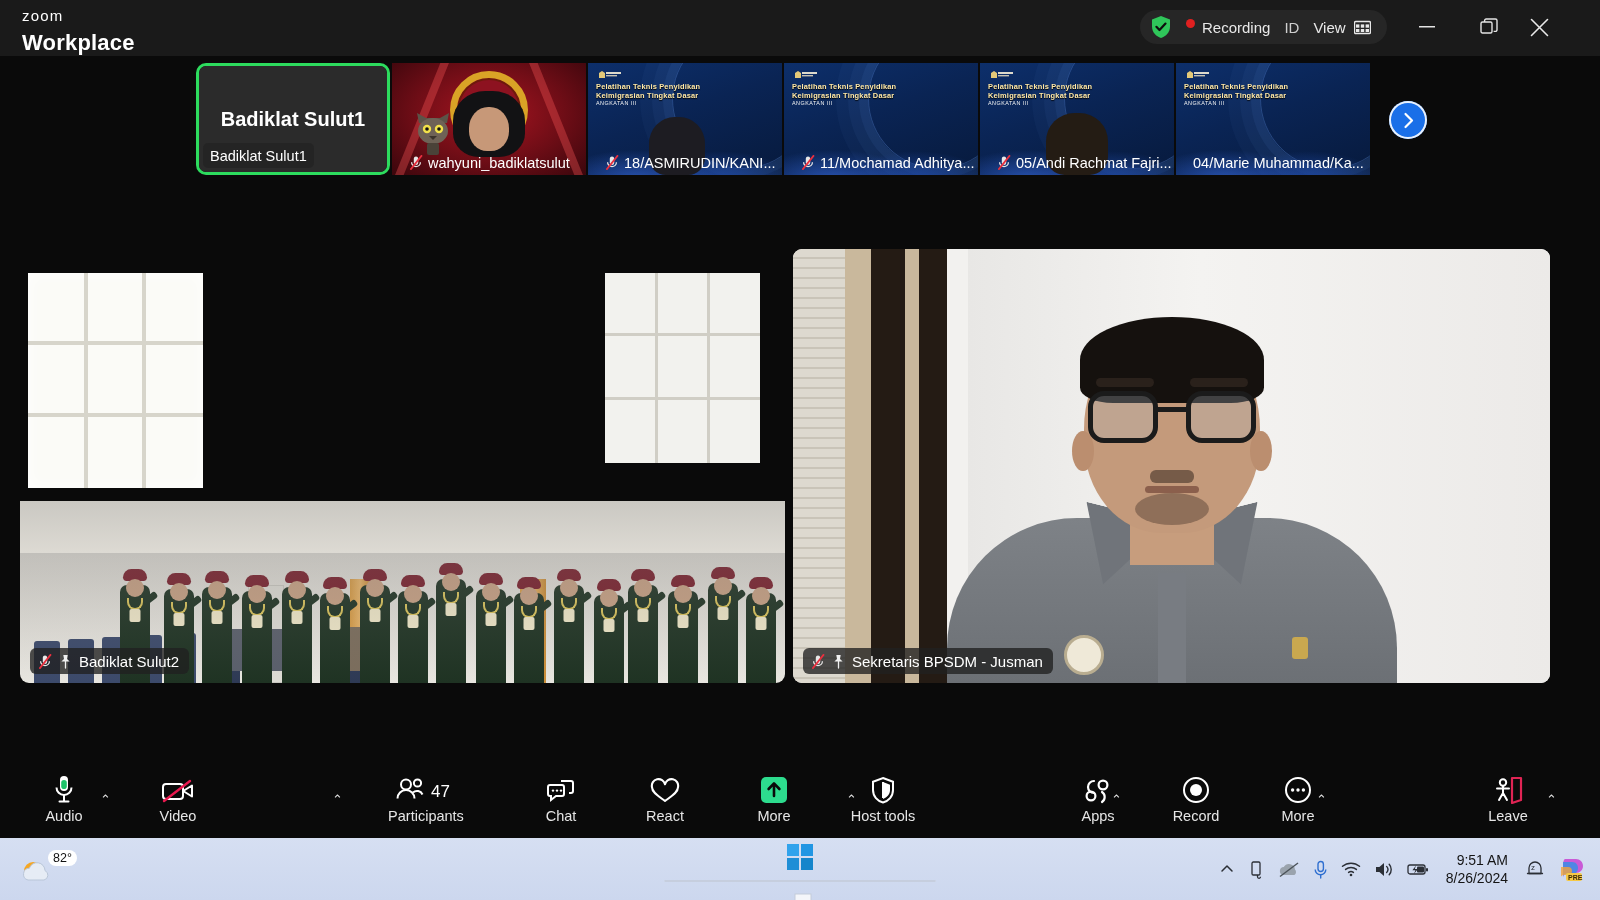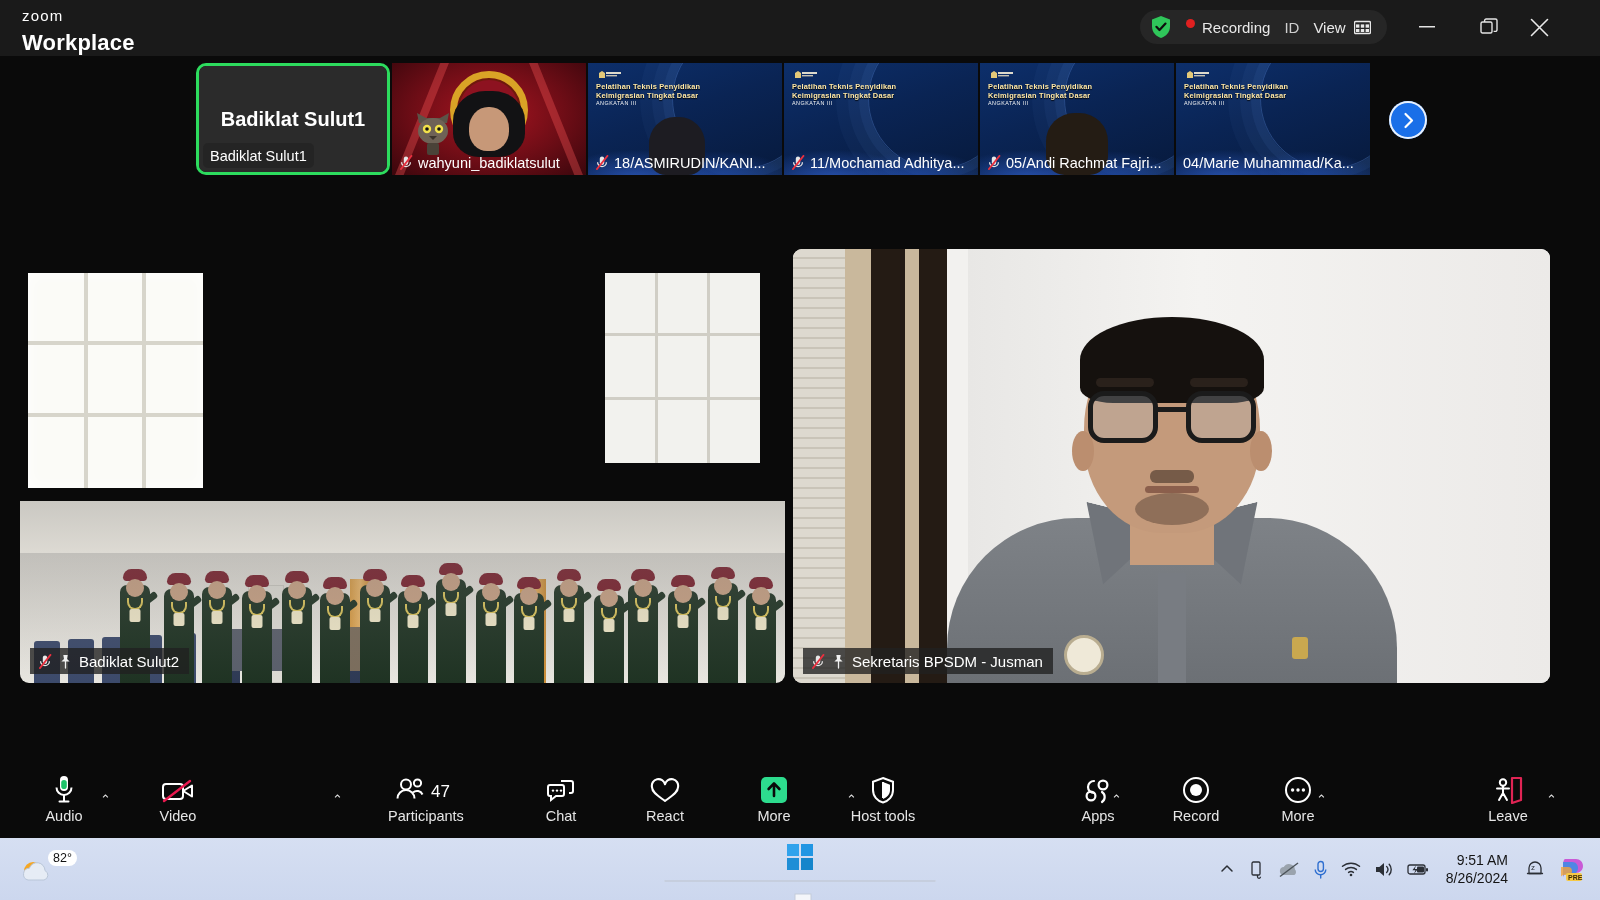--- a/index.html
+++ b/index.html
@@ -23,21 +23,21 @@
   #idbtn { color:#cfcfcf; font-size:15px; }
   #viewbtn { display:flex; align-items:center; gap:8px; color:#e8e8e8; font-size:15px; }
 
   .wbtn { position:absolute; top:8px; width:46px; height:38px; display:flex; align-items:center; justify-content:center; }
   #win-min { left:1404px; } #win-max { left:1466px; } #win-close { left:1516px; }
 
   
   #strip { position:absolute; left:196px; top:63px; height:112px; display:flex; gap:2px; }
   .thumb { position:relative; width:194px; height:112px; overflow:hidden; background:#111; flex:none; }
   .thumb.active { border:3px solid #2ddc5e; border-radius:10px; }
-  .tname { position:absolute; left:0; bottom:0; height:25px; display:flex; align-items:center; gap:5px;
+  .tname { position:absolute; left:10px; bottom:0; height:25px; display:flex; align-items:center; gap:5px;
            padding:0 7px; color:#fff; font-size:14.5px; white-space:nowrap; max-width:100%; overflow:hidden; }
   .tname.chip { left:4px; bottom:4px; background:rgba(35,35,35,.82); border-radius:5px; }
   .mic-off { width:14px; height:15px; flex:none; }
 
   
   .tb-novideo { width:100%; height:100%; background:#2b2b2b; border-radius:7px;
                 display:flex; align-items:center; justify-content:center; }
   .tb-novideo span { color:#fff; font-size:20px; font-weight:700; }
 
   
@@ -74,21 +74,21 @@
   #next-page { position:absolute; left:1389px; top:101px; width:38px; height:38px; border-radius:50%;
                background:#1a6fe8; display:flex; align-items:center; justify-content:center;
                box-shadow:0 0 0 2px rgba(255,255,255,.9) inset; }
 
   
   #stage { position:absolute; left:20px; top:249px; width:1530px; height:434px; display:flex; gap:8px; }
   .tile { position:relative; border-radius:9px; overflow:hidden; flex:none; }
   #tile-left { width:765px; height:434px; }
   #tile-right { width:757px; height:434px; }
   .tlabel { position:absolute; left:10px; bottom:9px; height:26px; background:rgba(32,32,32,.78);
-            border-radius:0; display:flex; align-items:center; gap:7px; padding:0 10px 0 8px;
+            border-radius:6px; display:flex; align-items:center; gap:7px; padding:0 10px 0 8px;
             color:#fff; font-size:15px; white-space:nowrap; }
   .pin { width:13px; height:15px; flex:none; }
 
   
   .hall { position:absolute; inset:0; background:linear-gradient(#efeee4 0%,#ecead f 40%,#e7e5da 58%,#cfcdc6 58.5%,#dcdad3 100%); }
   .hall-wall { position:absolute; left:0; top:0; right:0; height:58%;
                background:linear-gradient(180deg,#f2f0e6 0%,#ecead e 60%,#e6e3d6 100%); }
   .hall-floor { position:absolute; left:0; top:58%; right:0; bottom:0;
                 background:linear-gradient(180deg,#cac8c2 0%,#dedbd4 30%,#e8e6e0 100%); }
   .window-bank { position:absolute; left:8px; top:24px; width:175px; height:215px; background:#fbfbf7;

